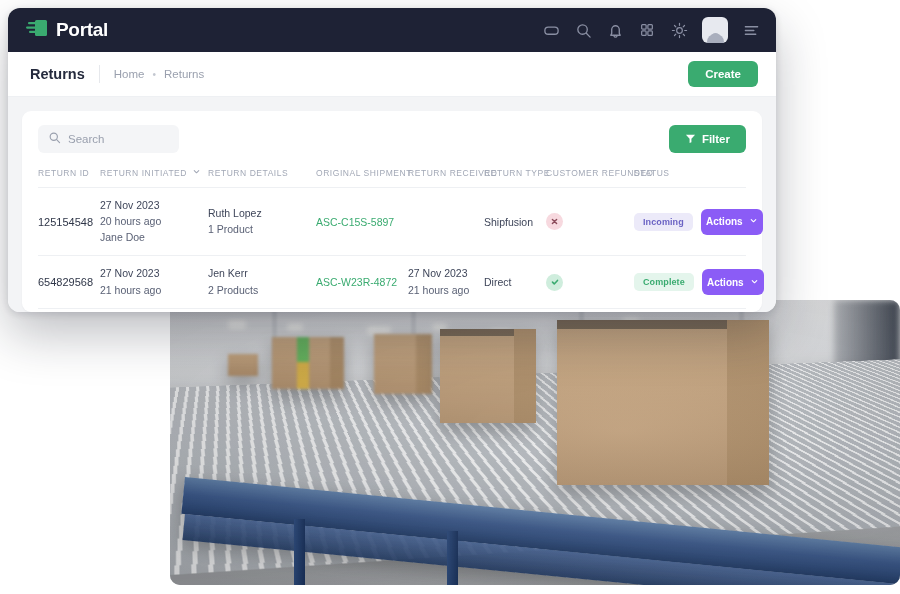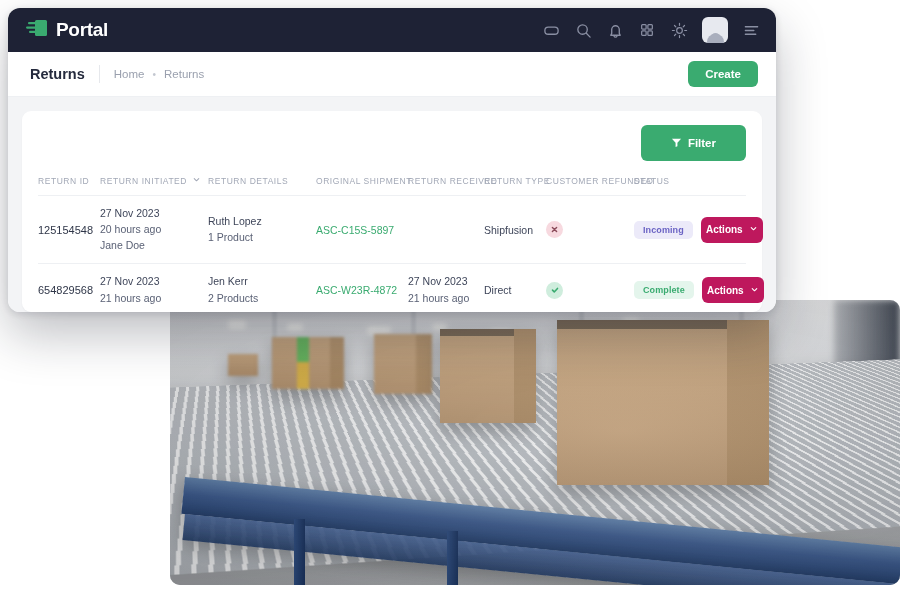--- a/index.html
+++ b/index.html
@@ -212,23 +212,23 @@
   .select {
     width: 92px; height: 28px;
     background: #f4f5f7; border-radius: 6px;
     display: flex; align-items: center; justify-content: space-between;
     padding: 0 9px 0 11px;
     font-size: 11.5px; color: #4d5467;
     cursor: pointer;
   }
   .btn-filter {
     background: #3aab70; color: #fff;
-    border: none; border-radius: 6px; height: 36px;
+    border: none; border-radius: 6px; height: 28px;
     display: flex; align-items: center; gap: 6px;
-    padding: 0 30px;
+    padding: 0 16px;
     font-size: 11.5px; font-weight: bold;
     font-family: "Liberation Sans", sans-serif;
     cursor: pointer;
   }
 
   
   table { width: 100%; border-collapse: collapse; table-layout: fixed; }
   thead th {
     text-align: left;
     font-size: 8.5px; font-weight: normal;
@@ -258,21 +258,21 @@
   }
   .badge.incoming { background: #eceaf9; color: #6b63c4; }
   .badge.complete { background: #e4f5ec; color: #3aab70; }
   .mark {
     width: 17px; height: 17px; border-radius: 50%;
     display: flex; align-items: center; justify-content: center;
   }
   .mark.no { background: #f7d9df; }
   .mark.yes { background: #cfeddd; }
   .btn-actions {
-    background: #be185d; color: #fff;
+    background: #8b5cf6; color: #fff;
     border: none; border-radius: 6px;
     height: 26px; min-width: 62px;
     display: inline-flex; align-items: center; justify-content: center; gap: 6px;
     padding: 0 10px;
     font-size: 10px; font-weight: bold;
     font-family: "Liberation Sans", sans-serif;
     cursor: pointer;
   }
   .chev { display:inline-block; }
 </style>
@@ -398,20 +398,29 @@
         <span class="crumb active">Returns</span>
       </span>
       <span class="titlebar-spacer"></span>
       <button class="btn-create">Create</button>
     </div>
 
     <div class="content">
       <div class="card">
 
         <div class="toolbar">
+          <div class="search">
+            <span>
+              <svg width="13" height="13" viewBox="0 0 18 18" fill="none" stroke="#9aa0ae" stroke-width="1.6">
+                <circle cx="8" cy="8" r="5"></circle>
+                  <path d="M12 12l4 4" stroke-linecap="round"></path>
+              </svg>
+            </span>
+            <input type="text" placeholder="Search" style="">
+          </div>
 
           <div class="tb-spacer"></div>
 
 
           <button class="btn-filter">
             <span>
               <svg width="11" height="11" viewBox="0 0 12 12" fill="#ffffff">
                 <path d="M1 2h10l-4 4.2V10l-2 1V6.2z"></path>
               </svg>
             </span>

